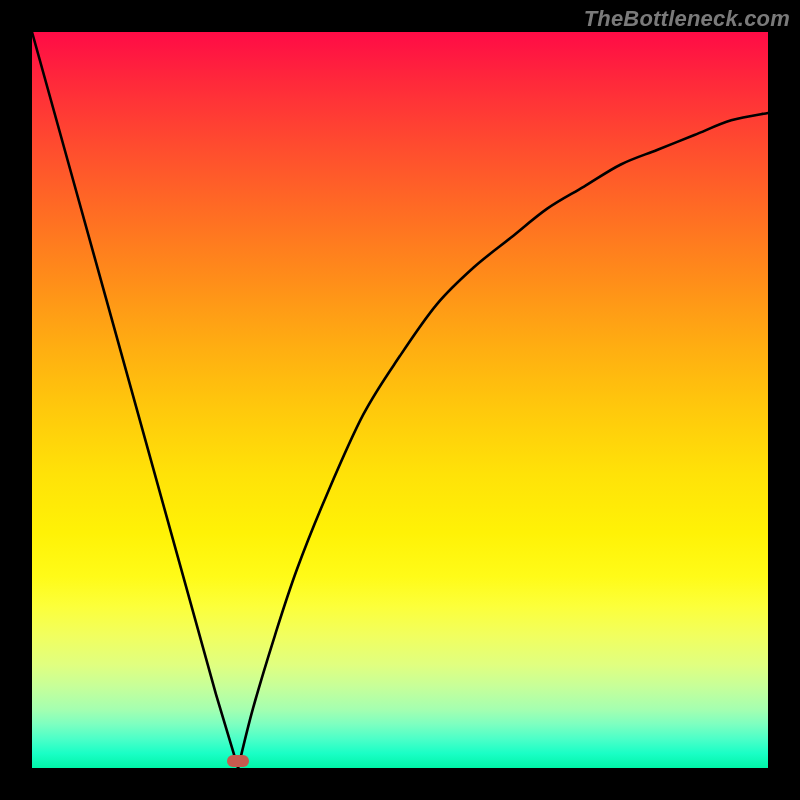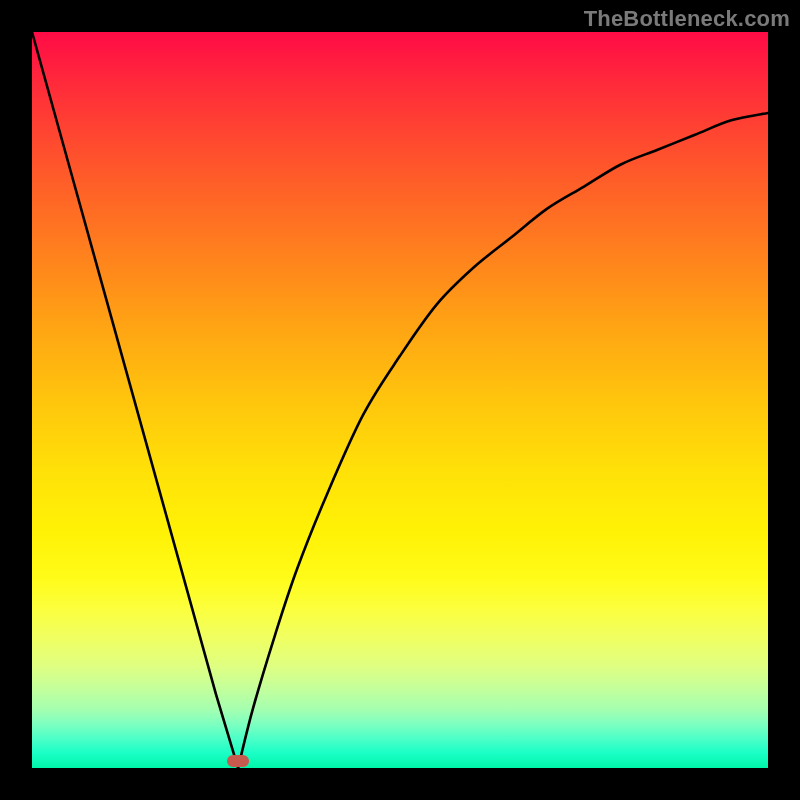--- a/index.html
+++ b/index.html
@@ -9,20 +9,21 @@
     height: 800px;
     overflow: hidden;
     background: #000;
     font-family: Arial, Helvetica, sans-serif;
   }
   .frame {
     position: relative;
     width: 800px;
     height: 800px;
     background: #000;
+    font-style: italic;
   }
   .plot-area {
     position: absolute;
     left: 32px;
     top: 32px;
     width: 736px;
     height: 736px;
     background: linear-gradient(to bottom,
       #ff0b46 0%,
       #ff2a3a 7%,

